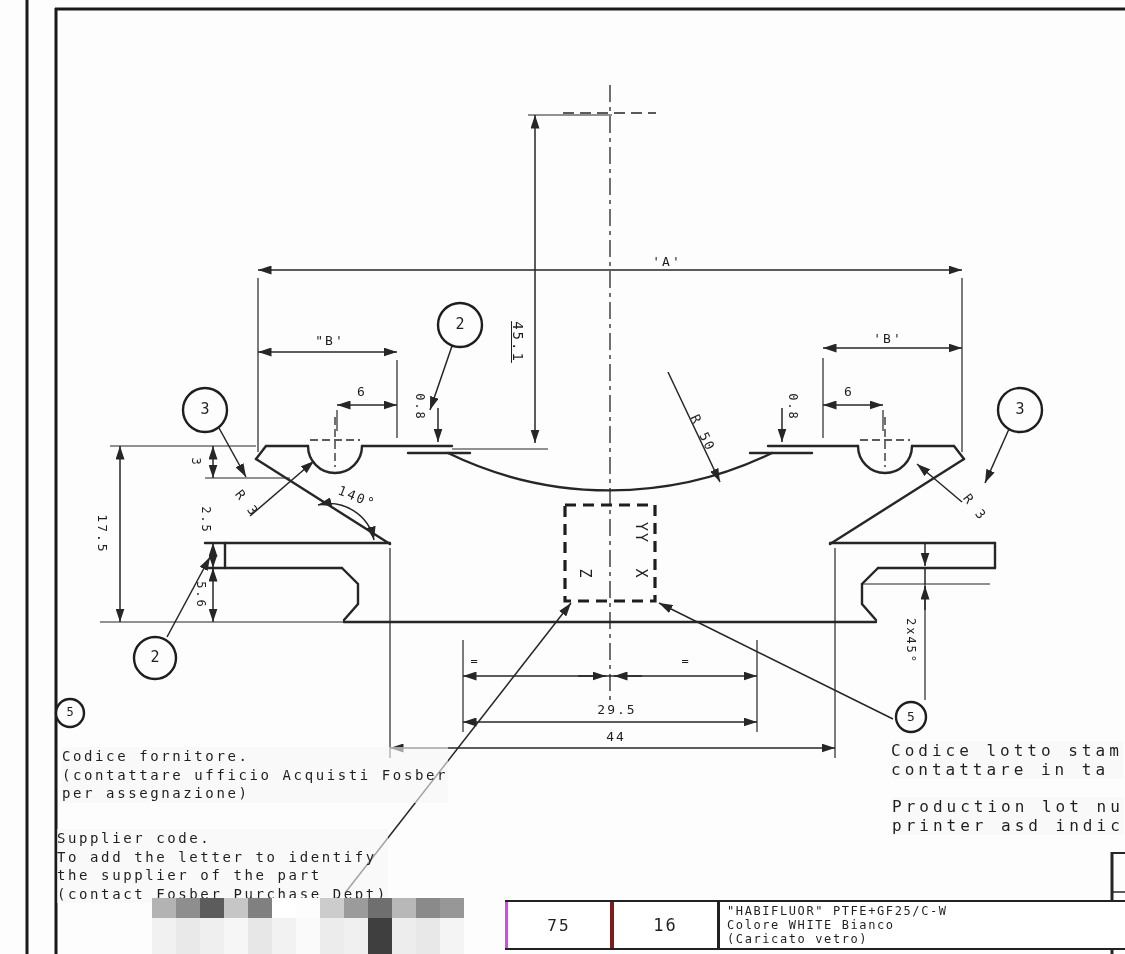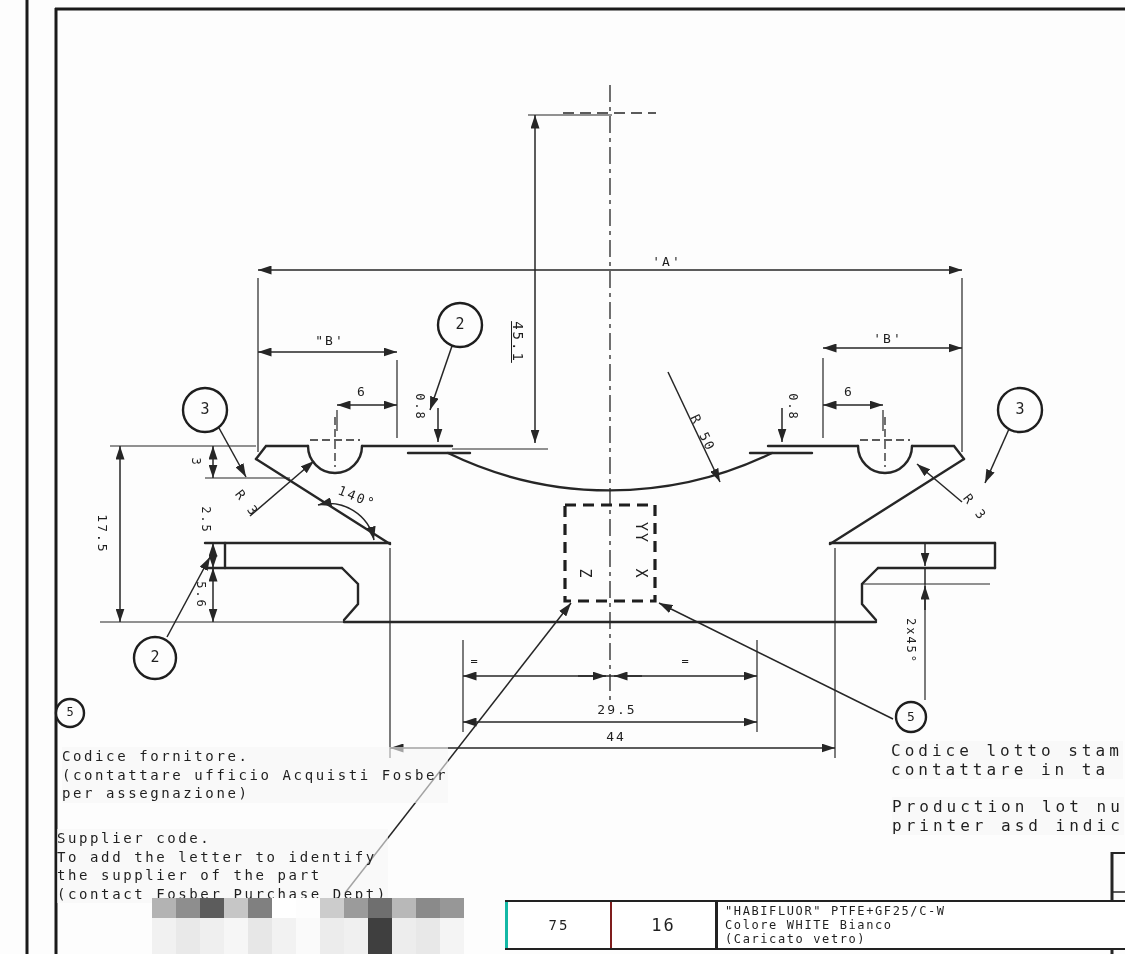--- a/index.html
+++ b/index.html
@@ -10,23 +10,23 @@
       transform:translate(-50%,-50%);z-index:3;}
   .fs12{font-size:12px;}
   .fs15{font-size:15px;}
   .und{text-decoration:underline;}
   .baln{position:absolute;transform:translate(-50%,-50%);font-size:15px;letter-spacing:0;z-index:4;}
   .note{position:absolute;font-size:14px;letter-spacing:2.6px;line-height:18.5px;white-space:nowrap;z-index:1;}
   .note-r{letter-spacing:4px;font-size:16px;line-height:19px;}
   .note div{background:rgba(246,246,246,.6);}
   #mat-table{position:absolute;left:505px;top:900px;width:620px;height:50px;box-sizing:border-box;
              border-top:2px solid #222;border-bottom:2px solid #222;display:flex;z-index:2;background:#fff;}
-  #mat-table .c1{width:102px;border-left:3px solid #14b8a6;display:flex;align-items:center;justify-content:center;
-                 font-size:14px;letter-spacing:2px;}
-  #mat-table .c2{width:103px;border-left:2px solid #7f1d1d;display:flex;align-items:center;justify-content:center;
+  #mat-table .c1{width:102px;border-left:3px solid #d946ef;display:flex;align-items:center;justify-content:center;
+                 font-size:16px;letter-spacing:2px;}
+  #mat-table .c2{width:103px;border-left:4px solid #7f1d1d;display:flex;align-items:center;justify-content:center;
                  font-size:17px;letter-spacing:2px;}
   #mat-table .c3{flex:1;border-left:3px solid #222;padding:2px 0 0 7px;font-size:12px;line-height:14px;
                  letter-spacing:1.6px;}
   #mosaic{position:absolute;left:0;top:0;z-index:5;}
 </style>
 </head>
 <body>
 
 <div id="sheet">
 

